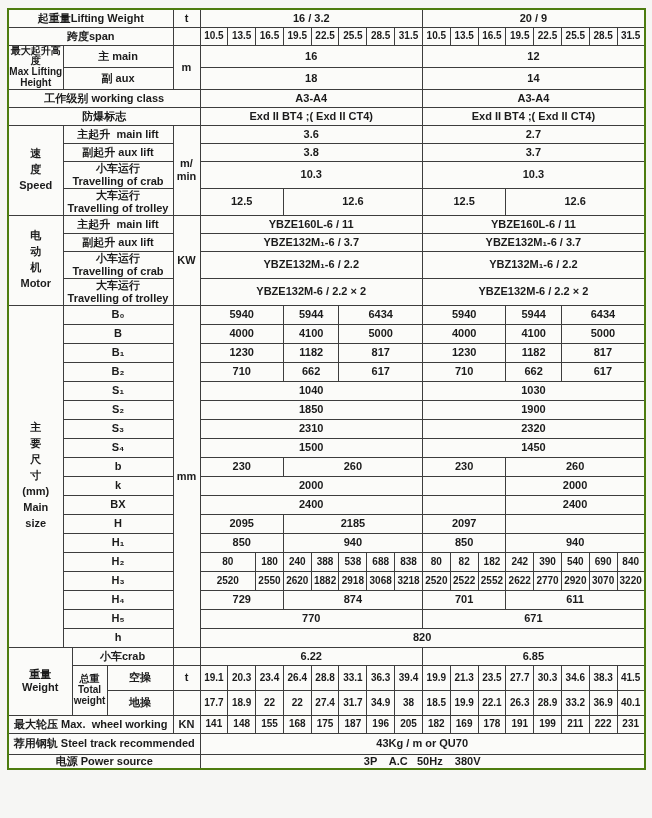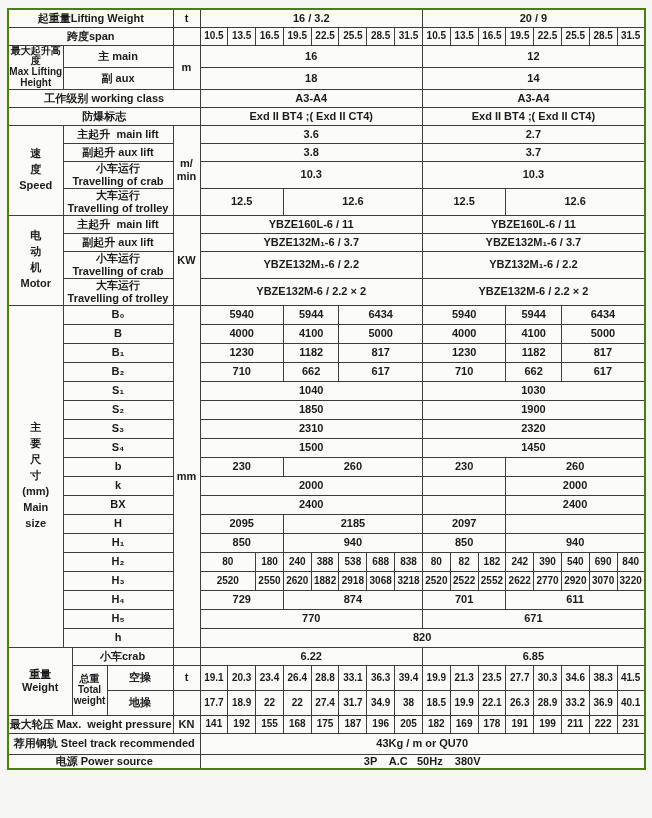--- a/index.html
+++ b/index.html
@@ -354,24 +354,24 @@
           <td class="sm">18.5</td>
           <td class="sm">19.9</td>
           <td class="sm">22.1</td>
           <td class="sm">26.3</td>
           <td class="sm">28.9</td>
           <td class="sm">33.2</td>
           <td class="sm">36.9</td>
           <td class="sm">40.1</td>
         </tr>
         <tr style="height: 18px;">
-          <td colspan="4" class="lbl">最大轮压 Max.  weight pressure</td>
+          <td colspan="4" class="lbl">最大轮压 Max.  wheel working</td>
           <td class="unit">KN</td>
           <td class="sm">141</td>
-          <td class="sm">192</td>
+          <td class="sm">148</td>
           <td class="sm">155</td>
           <td class="sm">168</td>
           <td class="sm">175</td>
           <td class="sm">187</td>
           <td class="sm">196</td>
           <td class="sm">205</td>
           <td class="sm">182</td>
           <td class="sm">169</td>
           <td class="sm">178</td>
           <td class="sm">191</td>

